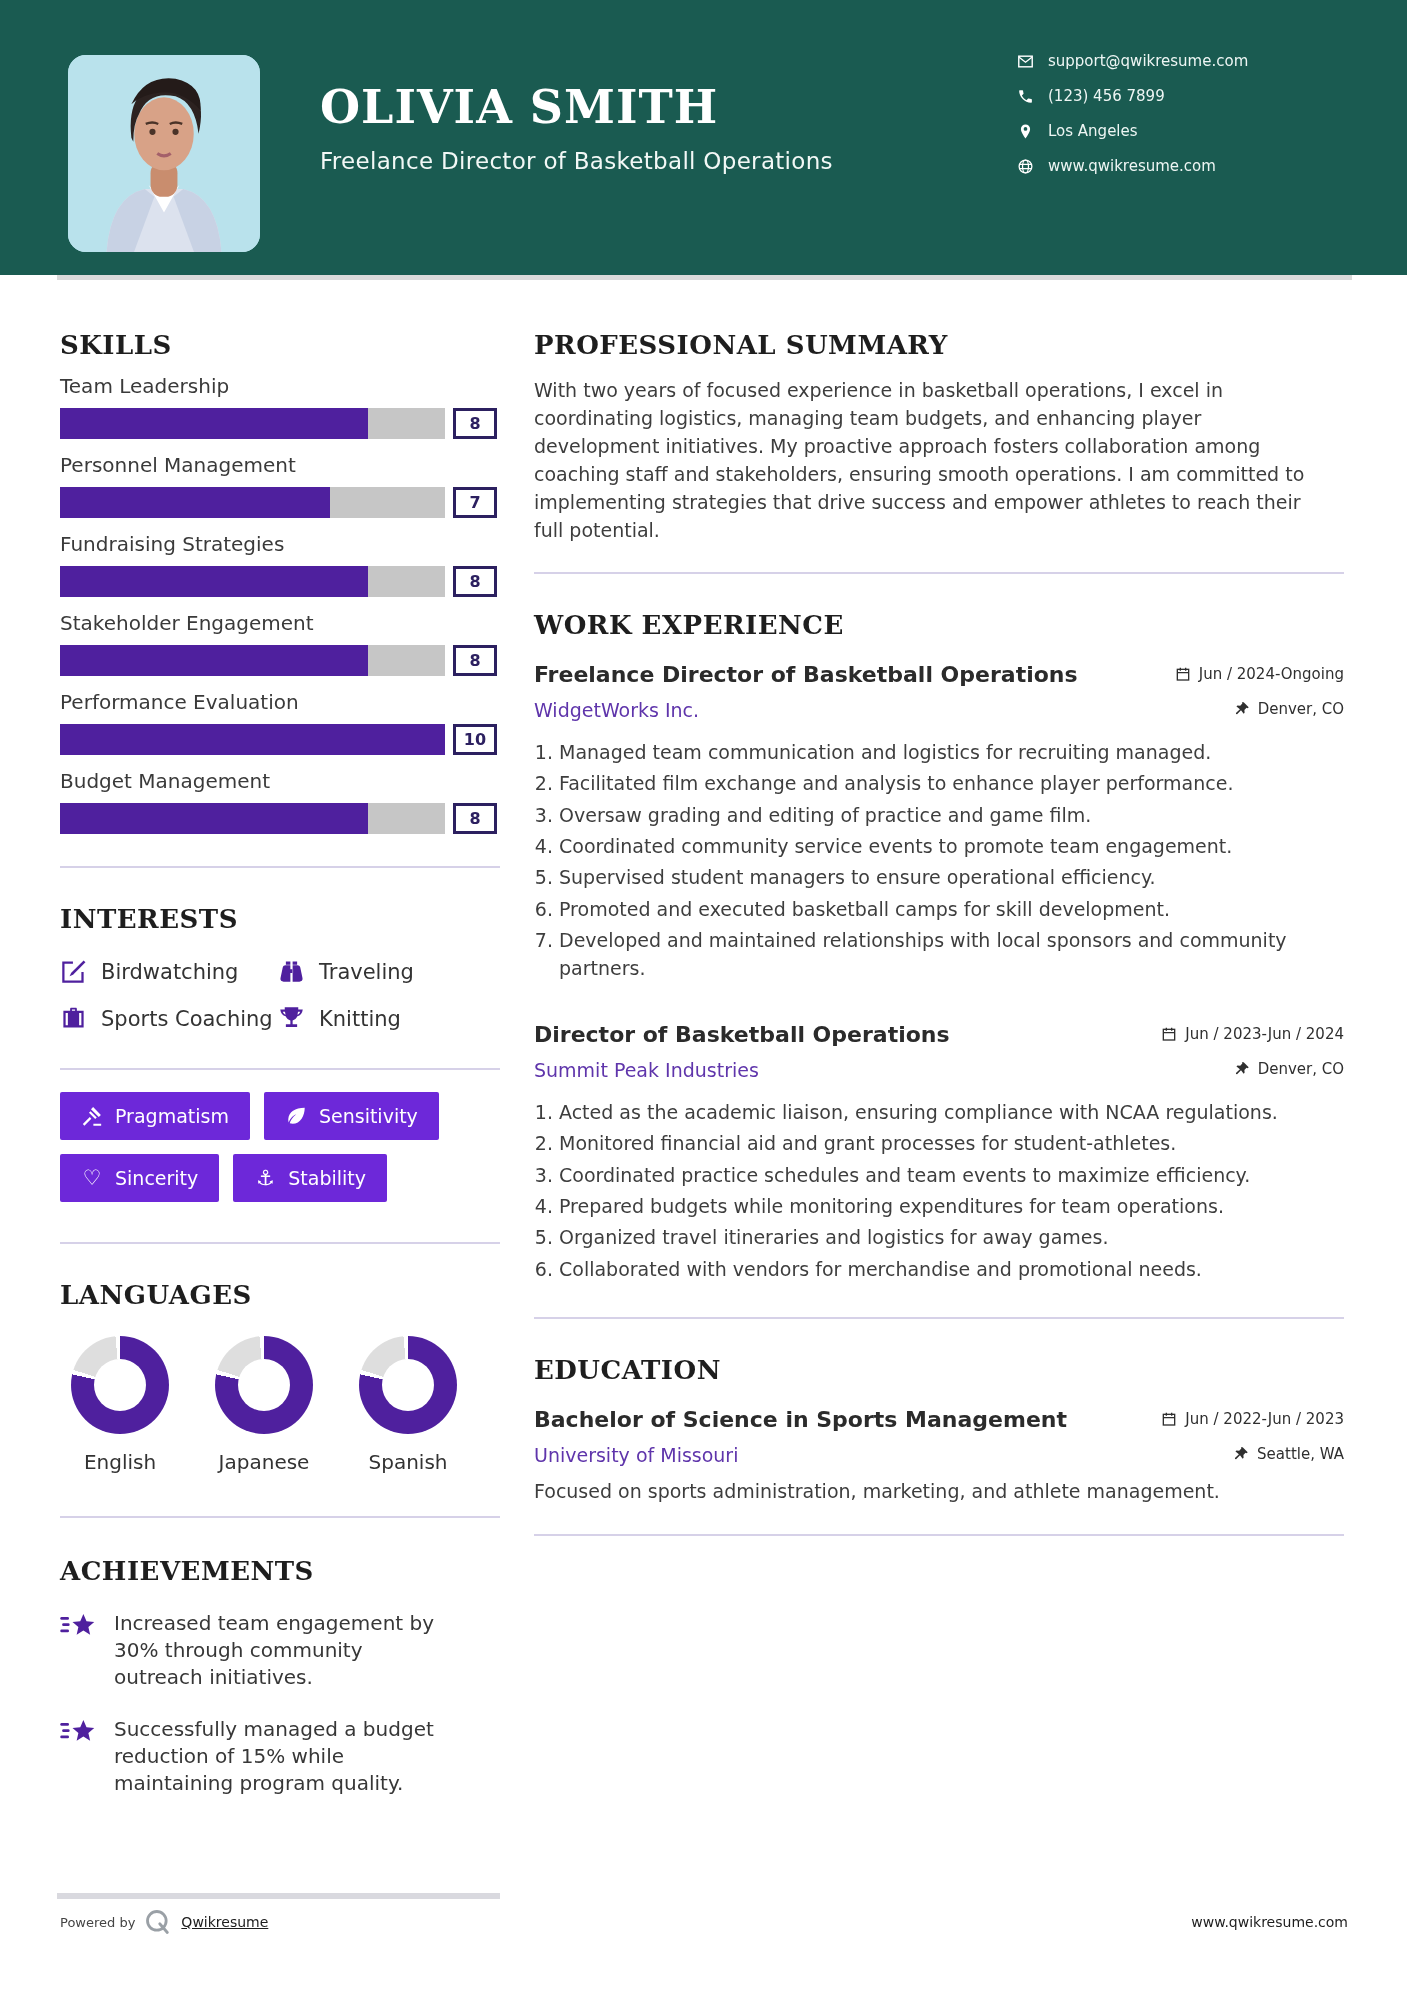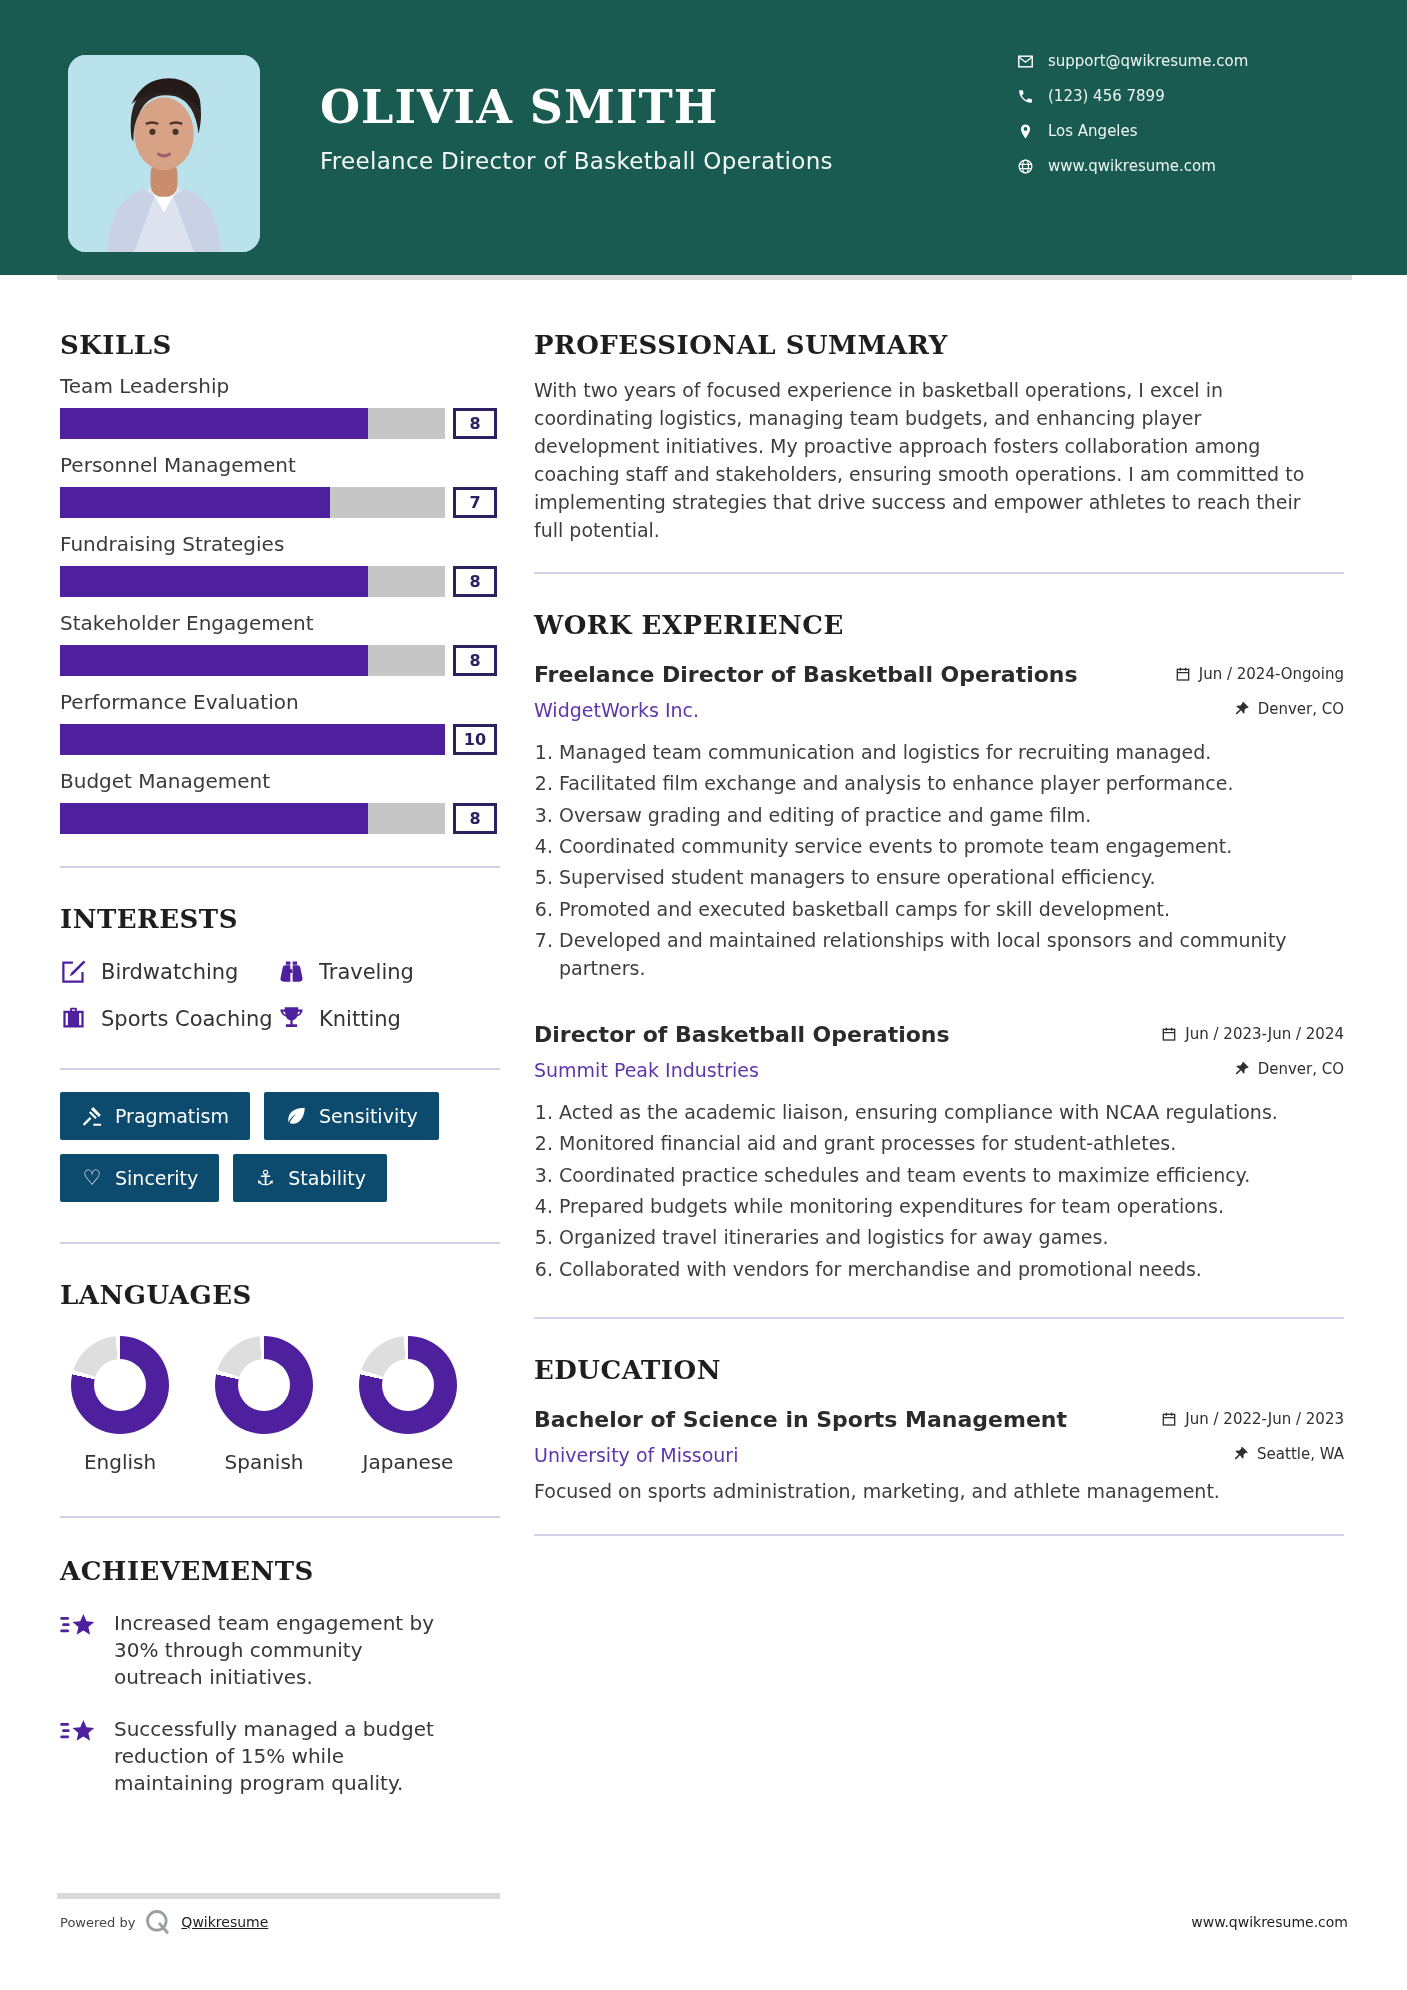--- a/index.html
+++ b/index.html
@@ -51,21 +51,21 @@
 
   
   .interests-grid { display:grid; grid-template-columns:218px 1fr; row-gap:20px; margin-top:24px; }
   .interest { display:flex; align-items:center; gap:14px; font-size:21px; color:#333; }
   .interest .iicon { width:27px; height:27px; color:#4f209e; flex:0 0 auto; }
   .iicon svg { width:100%; height:100%; display:block; }
 
   
   .chips { display:flex; flex-wrap:wrap; gap:14px; margin-top:22px; width:400px; }
   .chip {
-    background:#0c4a6e; color:#ffffff; font-size:19px;
+    background:#6d28d9; color:#ffffff; font-size:19px;
     display:flex; align-items:flex-end; gap:12px; padding:13px 21px; border-radius:2px;
   }
   .chip .sicon { width:22px; height:22px; color:#ffffff; display:flex; align-items:center; justify-content:center; font-size:21px; line-height:1; }
   .sicon svg { width:100%; height:100%; display:block; }
 
   
   .donuts { display:flex; gap:46px; margin:26px 0 0 11px; }
   .lang { width:98px; text-align:center; }
   .donut { width:98px; height:98px; border-radius:50%; display:flex; align-items:center; justify-content:center; }
   .hole { width:52px; height:52px; border-radius:50%; background:#ffffff; }
@@ -305,27 +305,27 @@
       <div class="lang">
         <div class="donut" style="background: conic-gradient(rgb(79, 32, 158) 0deg, rgb(79, 32, 158) 78.5%, rgb(255, 255, 255) 78.5%, rgb(255, 255, 255) 80%, rgb(222, 222, 222) 80%, rgb(222, 222, 222) 98.5%, rgb(255, 255, 255) 98.5%, rgb(255, 255, 255) 100%);">
             <div class="hole"></div>
           </div>
         <div class="lang-label">English</div>
       </div>
       <div class="lang">
         <div class="donut" style="background: conic-gradient(rgb(79, 32, 158) 0deg, rgb(79, 32, 158) 78.5%, rgb(255, 255, 255) 78.5%, rgb(255, 255, 255) 80%, rgb(222, 222, 222) 80%, rgb(222, 222, 222) 98.5%, rgb(255, 255, 255) 98.5%, rgb(255, 255, 255) 100%);">
             <div class="hole"></div>
           </div>
-        <div class="lang-label">Spanish</div>
+        <div class="lang-label">Japanese</div>
       </div>
       <div class="lang">
         <div class="donut" style="background: conic-gradient(rgb(79, 32, 158) 0deg, rgb(79, 32, 158) 78.5%, rgb(255, 255, 255) 78.5%, rgb(255, 255, 255) 80%, rgb(222, 222, 222) 80%, rgb(222, 222, 222) 98.5%, rgb(255, 255, 255) 98.5%, rgb(255, 255, 255) 100%);">
             <div class="hole"></div>
           </div>
-        <div class="lang-label">Japanese</div>
+        <div class="lang-label">Spanish</div>
       </div>
     </div>
 
     <div class="divider" style="margin-top:42px;"></div>
 
     <h2 class="sec" style="margin-top:38px;">ACHIEVEMENTS</h2>
     <div class="ach">
       <span class="aicon">
         <svg viewBox="0 0 30 24" fill="currentColor">
             <rect x="0" y="4" width="7" height="2.2" rx="1.1"></rect>

